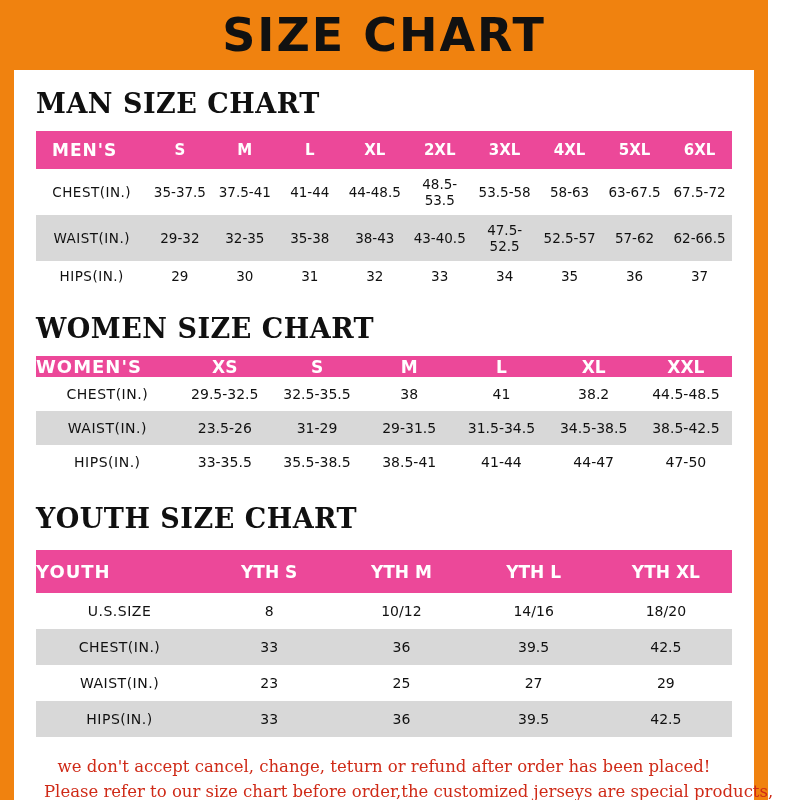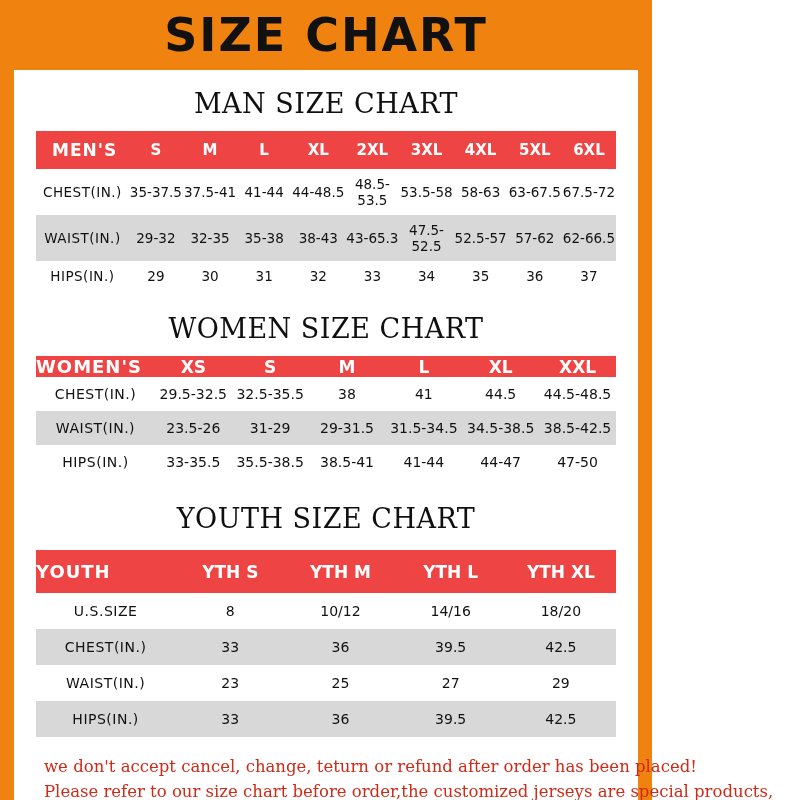--- a/index.html
+++ b/index.html
@@ -8,21 +8,21 @@
   }
   body {
     width: 800px;
     height: 800px;
     background: #ffffff;
     font-family: "DejaVu Sans", sans-serif;
     overflow: hidden;
   }
   .page {
     position: relative;
-    width: 652px;
+    width: 768px;
     height: 800px;
     background: #ffffff;
     box-sizing: border-box;
     border-left: 14px solid #f0820f;
     border-right: 14px solid #f0820f;
   }
   .banner {
     height: 70px;
     background: #f0820f;
     display: flex;
@@ -35,42 +35,42 @@
     font-weight: bold;
     font-size: 46px;
     letter-spacing: 2px;
     color: #111111;
     line-height: 1;
   }
   .content {
     padding: 0 22px;
   }
   .section-title {
-    text-align: center;
+    text-align: left;
     font-family: "DejaVu Serif", serif;
-    font-weight: normal;
+    font-weight: bold;
     font-size: 27px;
     color: #101010;
     letter-spacing: 0.5px;
   }
   .sec-man .section-title { margin: 18px 0 12px; }
   .sec-women .section-title { margin: 22px 0 12px; }
   .sec-youth .section-title { margin: 24px 0 16px; }
 
   table.chart {
     width: 100%;
     border-collapse: collapse;
     table-layout: fixed;
   }
   table.chart td, table.chart th {
     text-align: center;
     font-family: "DejaVu Sans", sans-serif;
   }
   .hdr-row {
-    background: #ef4444;
+    background: #ec4899;
     color: #ffffff;
     border-radius: 15px;
   }
   .hdr-row th {
     font-size: 15px;
     font-weight: bold;
     padding: 9px 0;
   }
   .hdr-row th.corner {
     text-align: left;
@@ -151,21 +151,21 @@
               <td>58-63</td>
               <td>63-67.5</td>
               <td>67.5-72</td>
             </tr>
             <tr class="row-grey">
               <td class="rowlabel">WAIST(IN.)</td>
               <td>29-32</td>
               <td>32-35</td>
               <td>35-38</td>
               <td>38-43</td>
-              <td>43-65.3</td>
+              <td>43-40.5</td>
               <td>47.5-52.5</td>
               <td>52.5-57</td>
               <td>57-62</td>
               <td>62-66.5</td>
             </tr>
             <tr class="row-light">
               <td class="rowlabel">HIPS(IN.)</td>
               <td>29</td>
               <td>30</td>
               <td>31</td>
@@ -196,21 +196,21 @@
               <th>L</th>
               <th>XL</th>
               <th>XXL</th>
             </tr>
             <tr class="row-light">
               <td class="rowlabel">CHEST(IN.)</td>
               <td>29.5-32.5</td>
               <td>32.5-35.5</td>
               <td>38</td>
               <td>41</td>
-              <td>44.5</td>
+              <td>38.2</td>
               <td>44.5-48.5</td>
             </tr>
             <tr class="row-grey">
               <td class="rowlabel">WAIST(IN.)</td>
               <td>23.5-26</td>
               <td>31-29</td>
               <td>29-31.5</td>
               <td>31.5-34.5</td>
               <td>34.5-38.5</td>
               <td>38.5-42.5</td>

